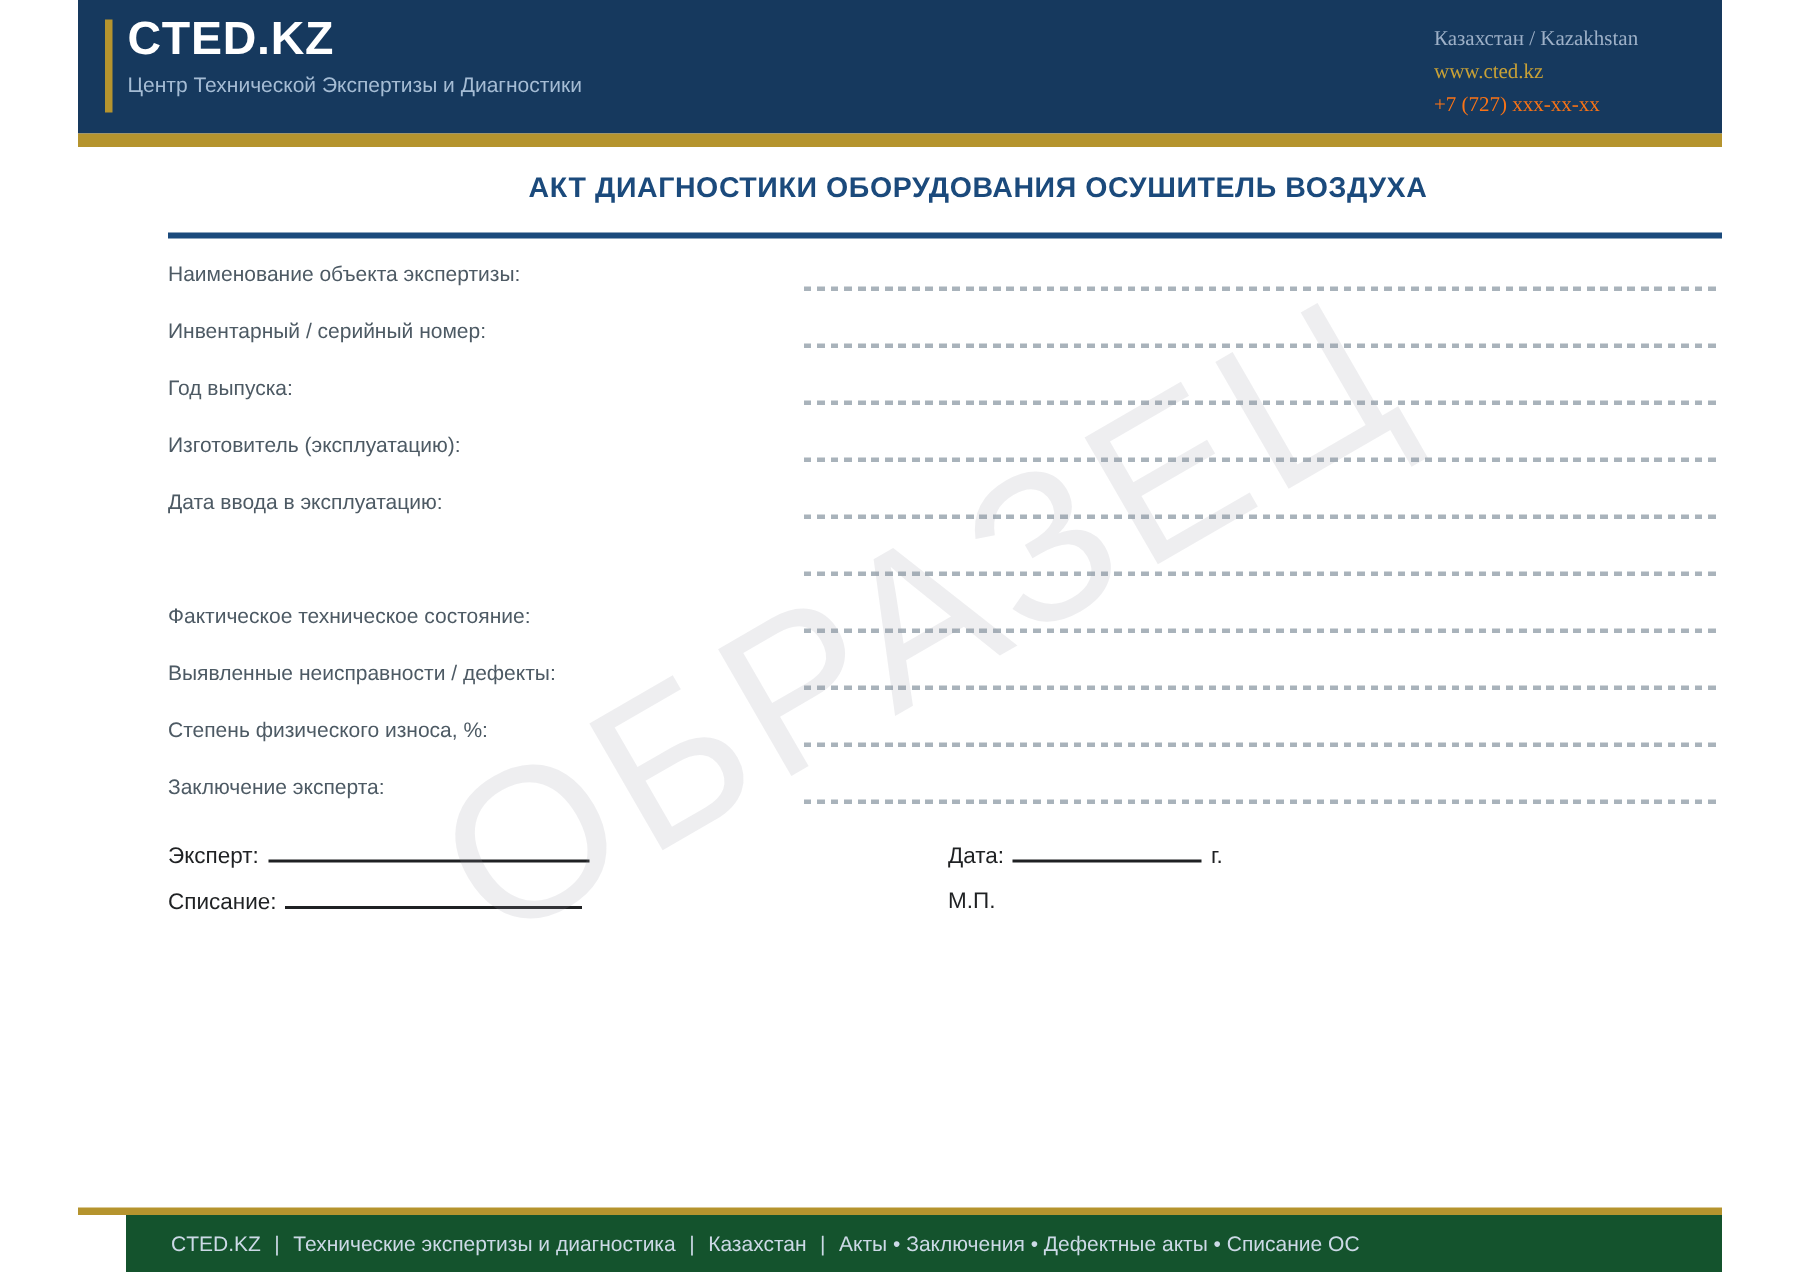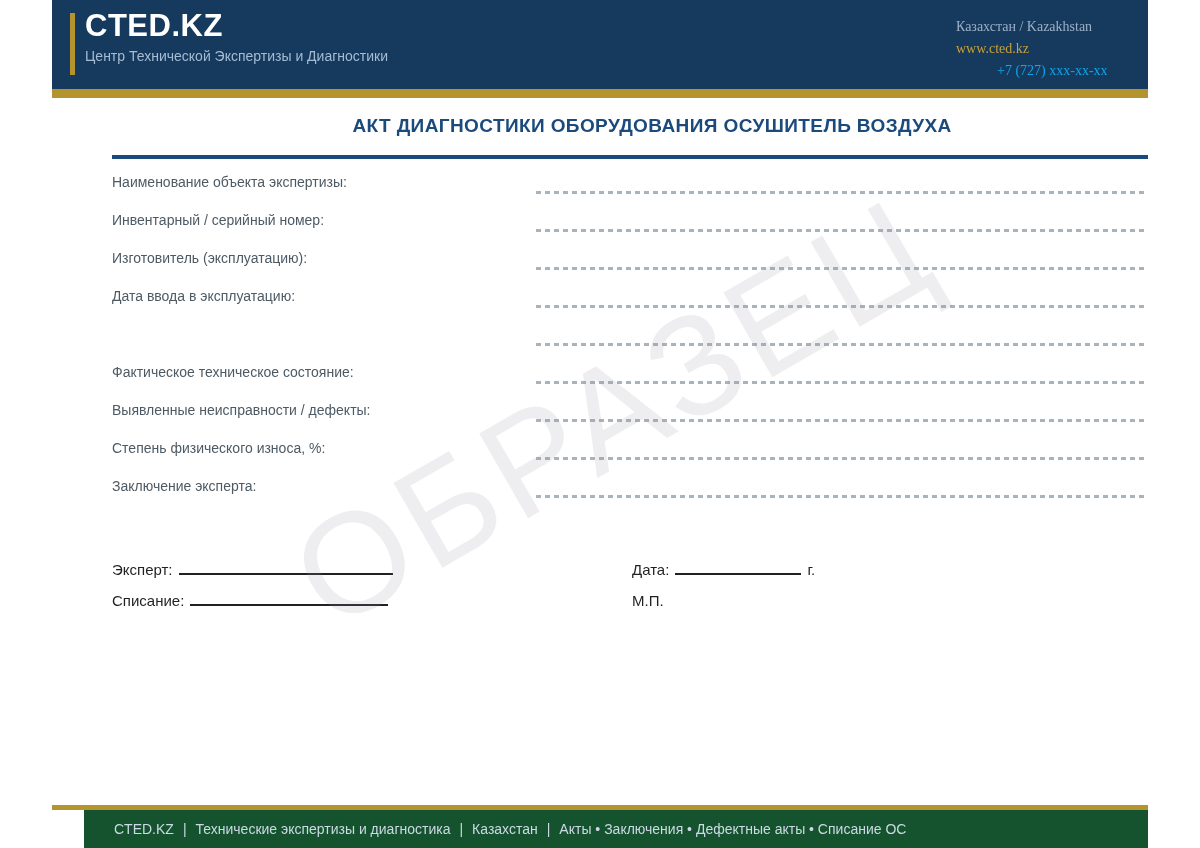--- a/index.html
+++ b/index.html
@@ -25,21 +25,21 @@
   .logo-subtitle {
     position:absolute; left:33px; top:48px;
     color:#a5bcd4; font-size:14px;
   }
   .header-right {
     position:absolute; left:904px; top:16px;
     font-size:14px; line-height:22px;font-family:Liberation Serif, serif;
   }
   .header-country { color:#9db0c7; }
   .header-website { color:#c8a136; cursor:pointer; }
-  .header-phone   { color:#0ea5e9;margin-left:41px; }
+  .header-phone   { color:#f97316; }
 
   .gold-divider {
     position:absolute; top:89px; left:0; width:1200px; height:9px;
     background:#b5942e;
   }
 
   
   .doc-title {
     position:absolute; top:115px; left:0; width:1200px;
     text-align:center; color:#1b4a7c;
@@ -120,20 +120,24 @@
   <div class="form" id="form-rows">
       <div class="form-row">
         <div class="form-label">Наименование объекта экспертизы:</div>
         <div class="dash-line"></div>
       </div>
       <div class="form-row">
         <div class="form-label">Инвентарный / серийный номер:</div>
         <div class="dash-line"></div>
       </div>
       <div class="form-row">
+        <div class="form-label">Год выпуска:</div>
+        <div class="dash-line"></div>
+      </div>
+      <div class="form-row">
         <div class="form-label">Изготовитель (эксплуатацию):</div>
         <div class="dash-line"></div>
       </div>
       <div class="form-row">
         <div class="form-label">Дата ввода в эксплуатацию:</div>
         <div class="dash-line"></div>
       </div>
       <div class="form-row">
         <div class="dash-line"></div>
       </div>

